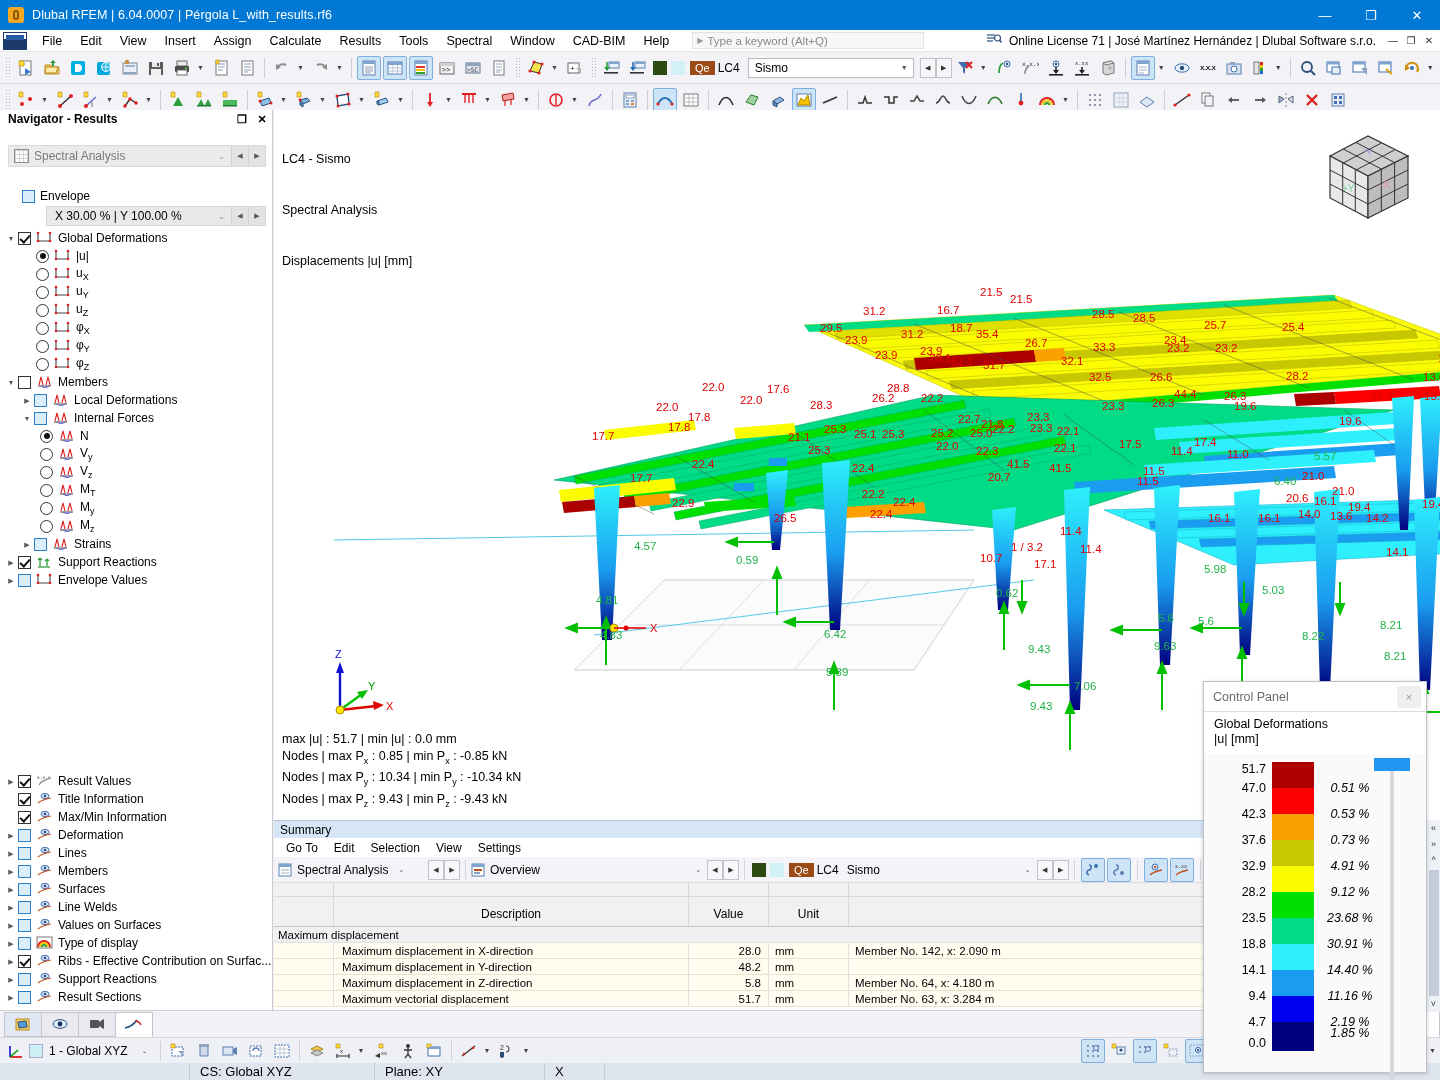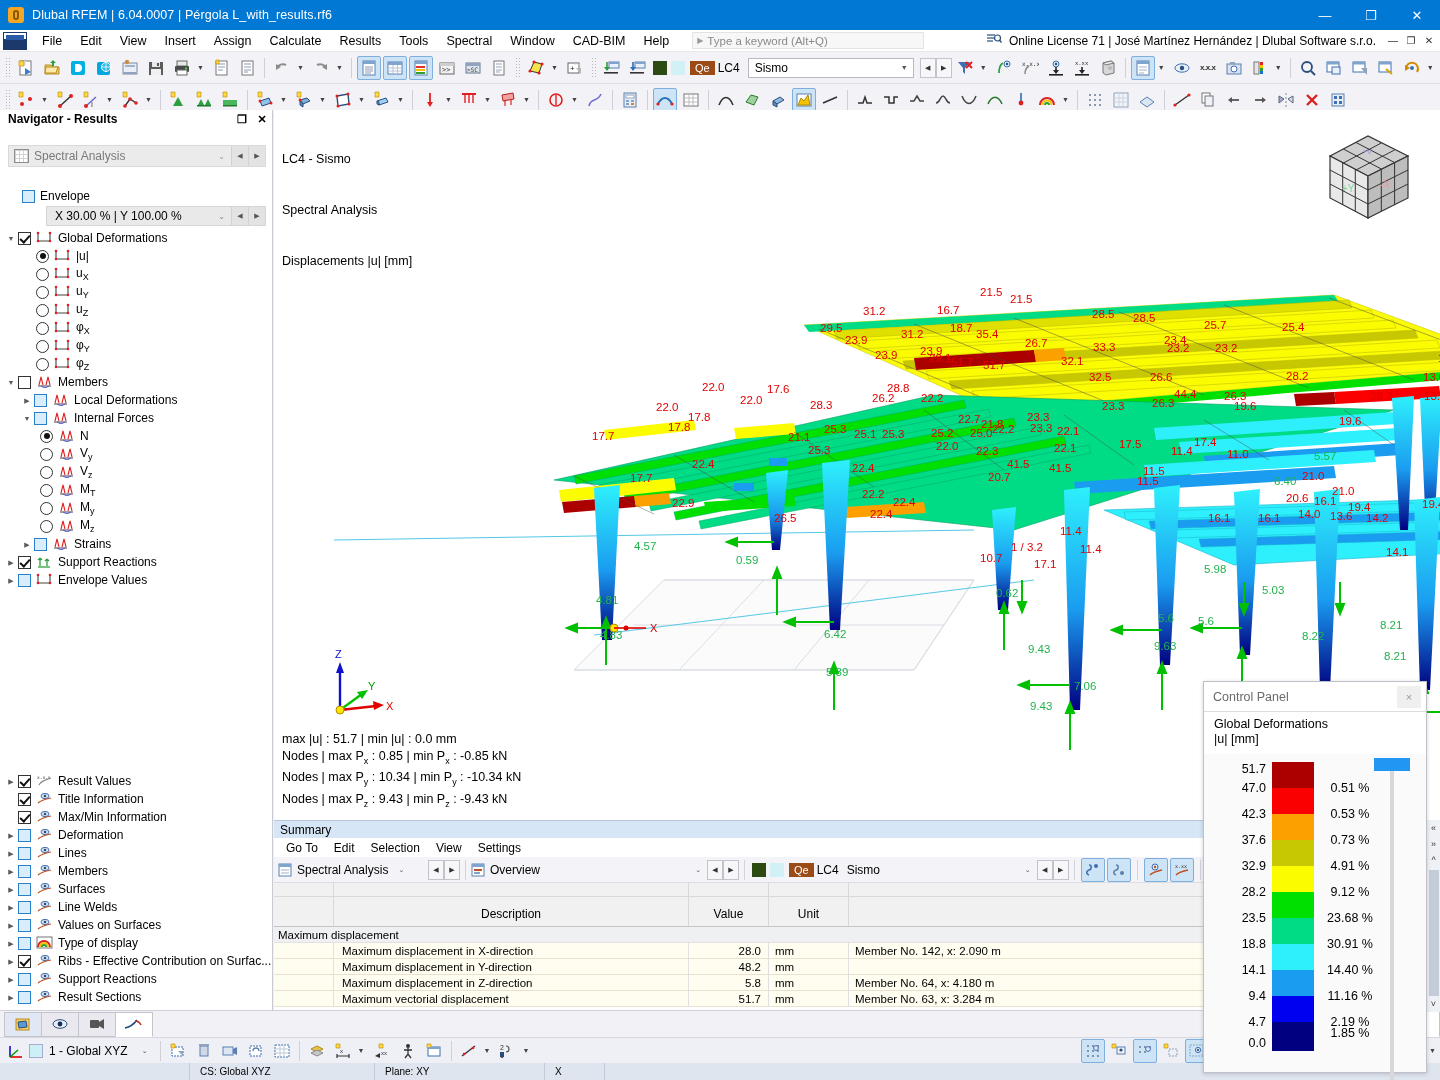--- a/index.html
+++ b/index.html
@@ -250,21 +250,21 @@
   }
   .cp-close { margin-left:auto; width: 24px; height: 22px; margin-right: 5px;
               background:#efefef; display:flex;align-items:center;justify-content:center;
               color:#9a9a9a; font-size:11px;}
   .cp-sub { background:#fff; padding: 5px 0 7px 10px; font-size: 12.5px; line-height: 15px; }
   .cp-body { flex:1 1 auto; position: relative; padding-top: 6px; }
   .cp-scale { position:absolute; left: 0; top: 8px; width: 224px; }
   .scale-row { display:flex; height: 26px; align-items:center; }
   .sc-num { width: 68px; text-align:right; font-size: 12.5px; padding-right: 6px; }
   .sc-box { width: 42px; height: 26px; }
-  .sc-pct { width: 72px; text-align:center; font-size: 12.5px; }
+  .sc-pct { width: 72px; text-align:center; font-size: 12.5px; font-style: italic; }
   .cp-track { position:absolute; right: 32px; top: 14px; width: 4px; height: 334px; background: #d8d8dc; }
   .cp-thumb-top { position:absolute; right: 16px; top: 4px; width: 36px; height: 13px; background:#2196f3; }
 
   
   .rstrip { position:absolute; right: 0; top: 820px; width: 14px; height: 192px; background:#eef1f5;
             border-left:1px solid #c9c9d2; display:flex; flex-direction:column; align-items:center; z-index:5;}
   .rstrip .rb { width:14px; height:16px; display:flex;align-items:center;justify-content:center;font-size:9px;color:#333;}
 
   
   .statusrow1 {
@@ -291,21 +291,21 @@
     padding-left: 3px;
   }
   .cs-combo {
     height: 20px; display:flex; align-items:center; font-size: 12px; flex:0 0 auto;
   }
   .cs-swatch{ width:14px;height:14px;background:#cdf0f7;border:1px solid #aac;margin-right:6px;}
   .cs-arrow{ font-size:7px;color:#555;margin:0 8px 0 14px;}
 
   .statusrow3 {
     position: absolute; left: 0; top: 1063px; width: 1440px; height: 17px;
-    background: #dfe5ef; display:flex; align-items:center; font-size: 10px;
+    background: #dfe5ef; display:flex; align-items:center; font-size: 13px;
   }
   .sb-cell { padding: 0 10px; border-right: 1px solid #c3cbd8; height: 17px;
              display:flex; align-items:center; }
   .sb-spacer{ flex:1 1 auto; }
 </style>
 </head>
 <body>
 
 <div id="app">
 

